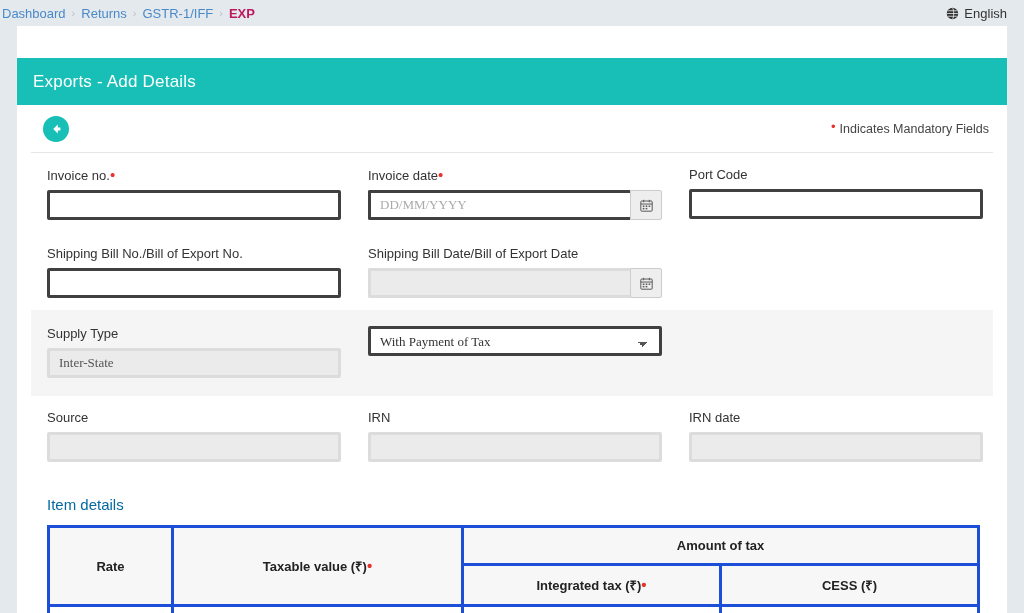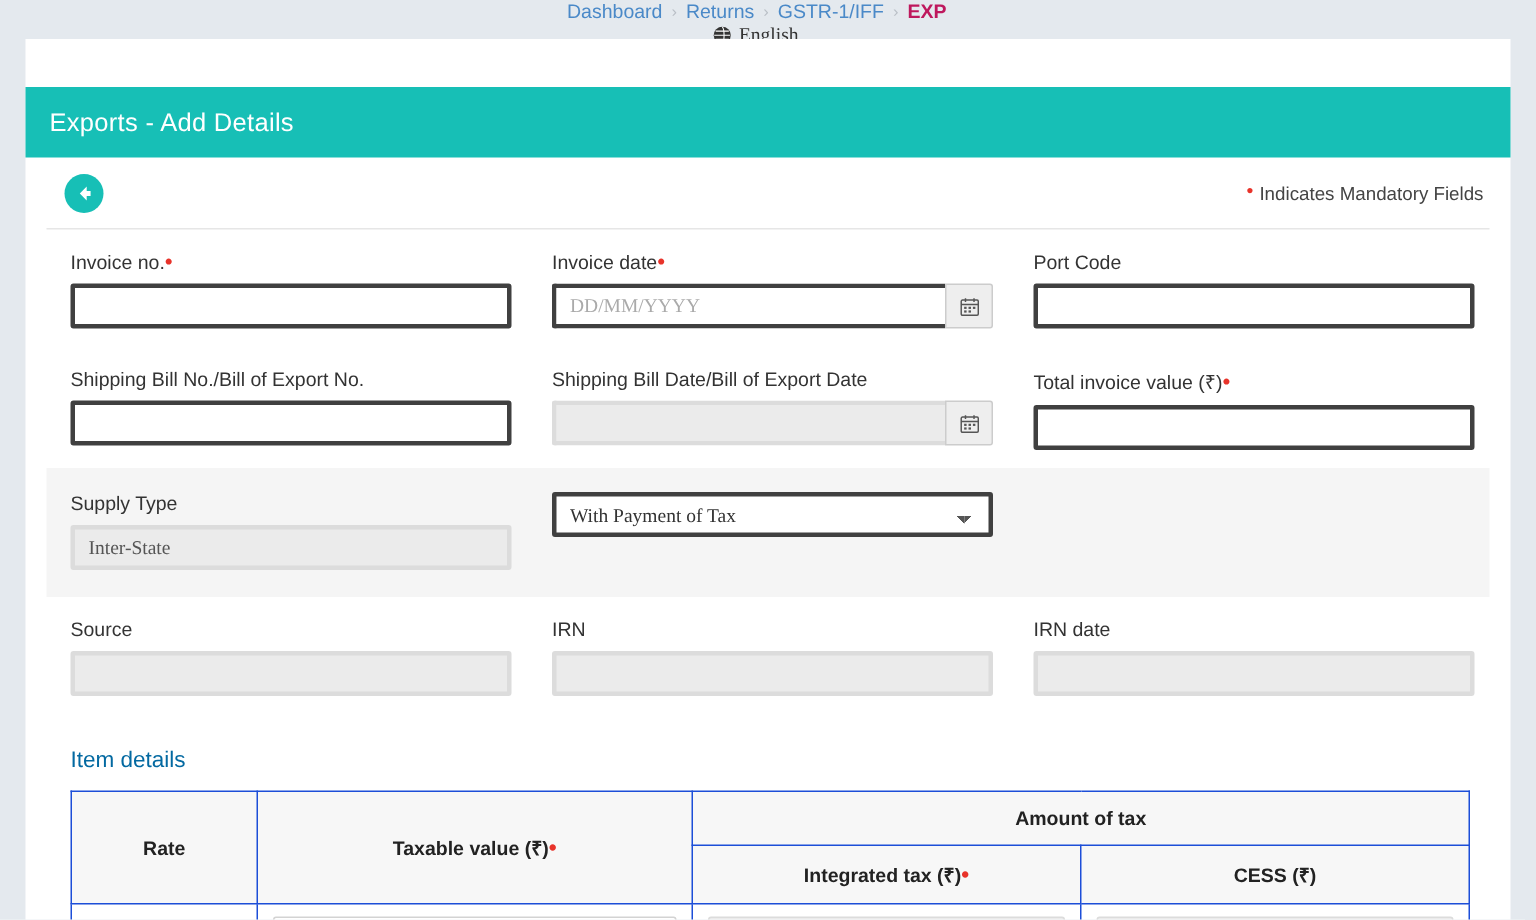--- a/index.html
+++ b/index.html
@@ -17,21 +17,20 @@
   .page { position: relative; width: 1024px; height: 613px; }
 
   
   .topbar {
     height: 26px;
     display: flex;
     align-items: center;
     justify-content: space-between;
     padding: 0 17px 0 0;
     background: #e4e9ee;
-    flex-direction: column;
   }
   .breadcrumb {
     display: flex;
     align-items: center;
     font-size: 13px;
     padding-left: 2px;
   }
   .breadcrumb a {
     color: #4a89c8;
     text-decoration: none;
@@ -47,21 +46,20 @@
     font-weight: bold;
     white-space: nowrap;
   }
   .lang {
     display: flex;
     align-items: center;
     gap: 5px;
     font-size: 13px;
     color: #333333;
     white-space: nowrap;
-    font-family: Liberation Serif, serif;
   }
   .globe { width: 13px; height: 13px; display: block; }
 
   
   .panel {
     position: absolute;
     left: 17px; top: 26px;
     width: 990px; height: 600px;
     background: #ffffff;
   }
@@ -187,21 +185,21 @@
     font-size: 15px;
     padding: 22px 16px 12px 16px;
   }
   .tbl-wrap { padding: 0 14px 0 16px; }
   table.items {
     border-collapse: collapse;
     width: 933px;
     table-layout: fixed;
   }
   table.items th, table.items td {
-    border: 1px solid #1d4ed8;
+    border: 3px solid #1d4ed8;
     font-size: 13px;
   }
   table.items th {
     background: #f7f7f7;
     font-weight: bold;
     color: #222222;
     text-align: center;
     padding: 10px 6px;
     height: 35px;
   }
@@ -313,21 +311,20 @@
                     <line x1="11.5" y1="1" x2="11.5" y2="4" stroke="#555" stroke-width="1.2"></line>
                     <rect x="3.4" y="8" width="2" height="1.8" fill="#555"></rect>
                     <rect x="7" y="8" width="2" height="1.8" fill="#555"></rect>
                     <rect x="10.6" y="8" width="2" height="1.8" fill="#555"></rect>
                     <rect x="3.4" y="11" width="2" height="1.8" fill="#555"></rect>
                     <rect x="7" y="11" width="2" height="1.8" fill="#555"></rect>
                   </svg>
                 </span>
               </div>
             </div>
-            <div class="col"><label class="f">Total invoice value (₹)<span class="req">•</span></label><input type="text" class="ctl" style=""></div>
           </div>
           <div class="form-row shaded">
             <div class="col"><label class="f">Supply Type</label><input type="text" class="ctl" disabled="" value="Inter-State" style=""></div>
             <div class="col"><select class="ctl"><option>With Payment of Tax</option><option>Without Payment of Tax</option></select></div>
             <div class="col empty"></div>
           </div>
           <div class="form-row">
             <div class="col"><label class="f">Source</label><input type="text" class="ctl" disabled="" style=""></div>
             <div class="col"><label class="f">IRN</label><input type="text" class="ctl" disabled="" style=""></div>
             <div class="col"><label class="f">IRN date</label><input type="text" class="ctl" disabled="" style=""></div>

